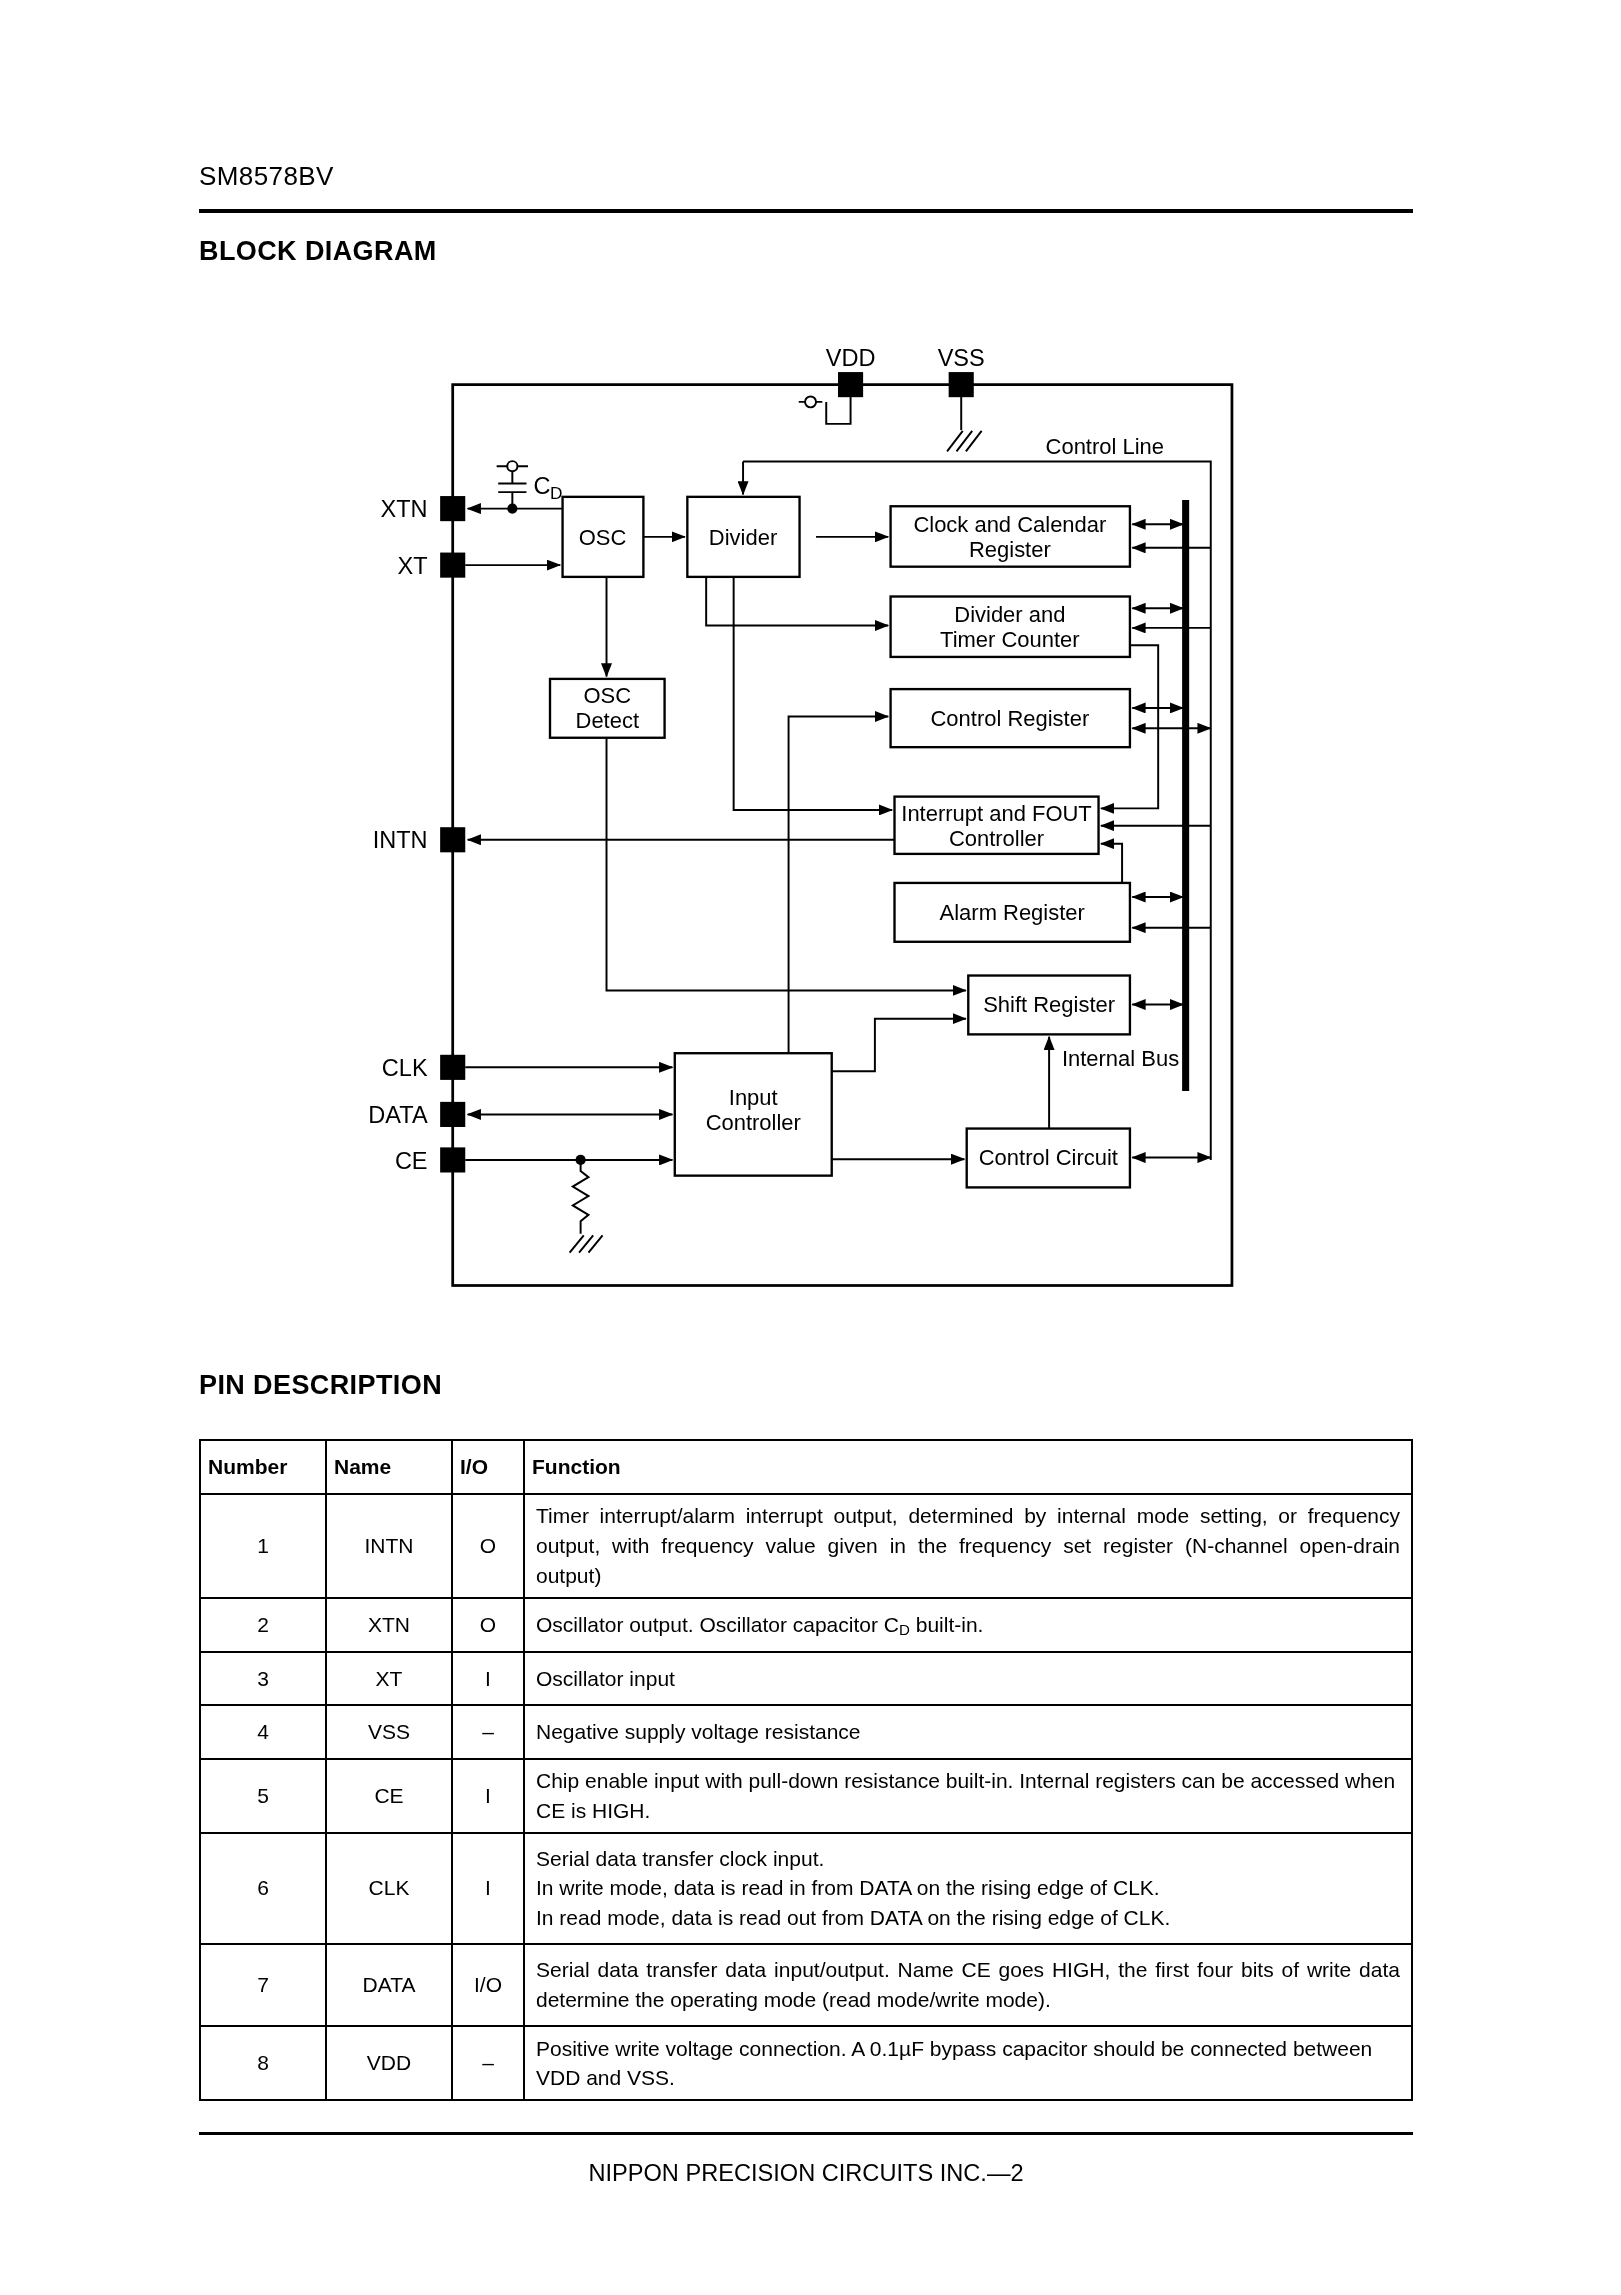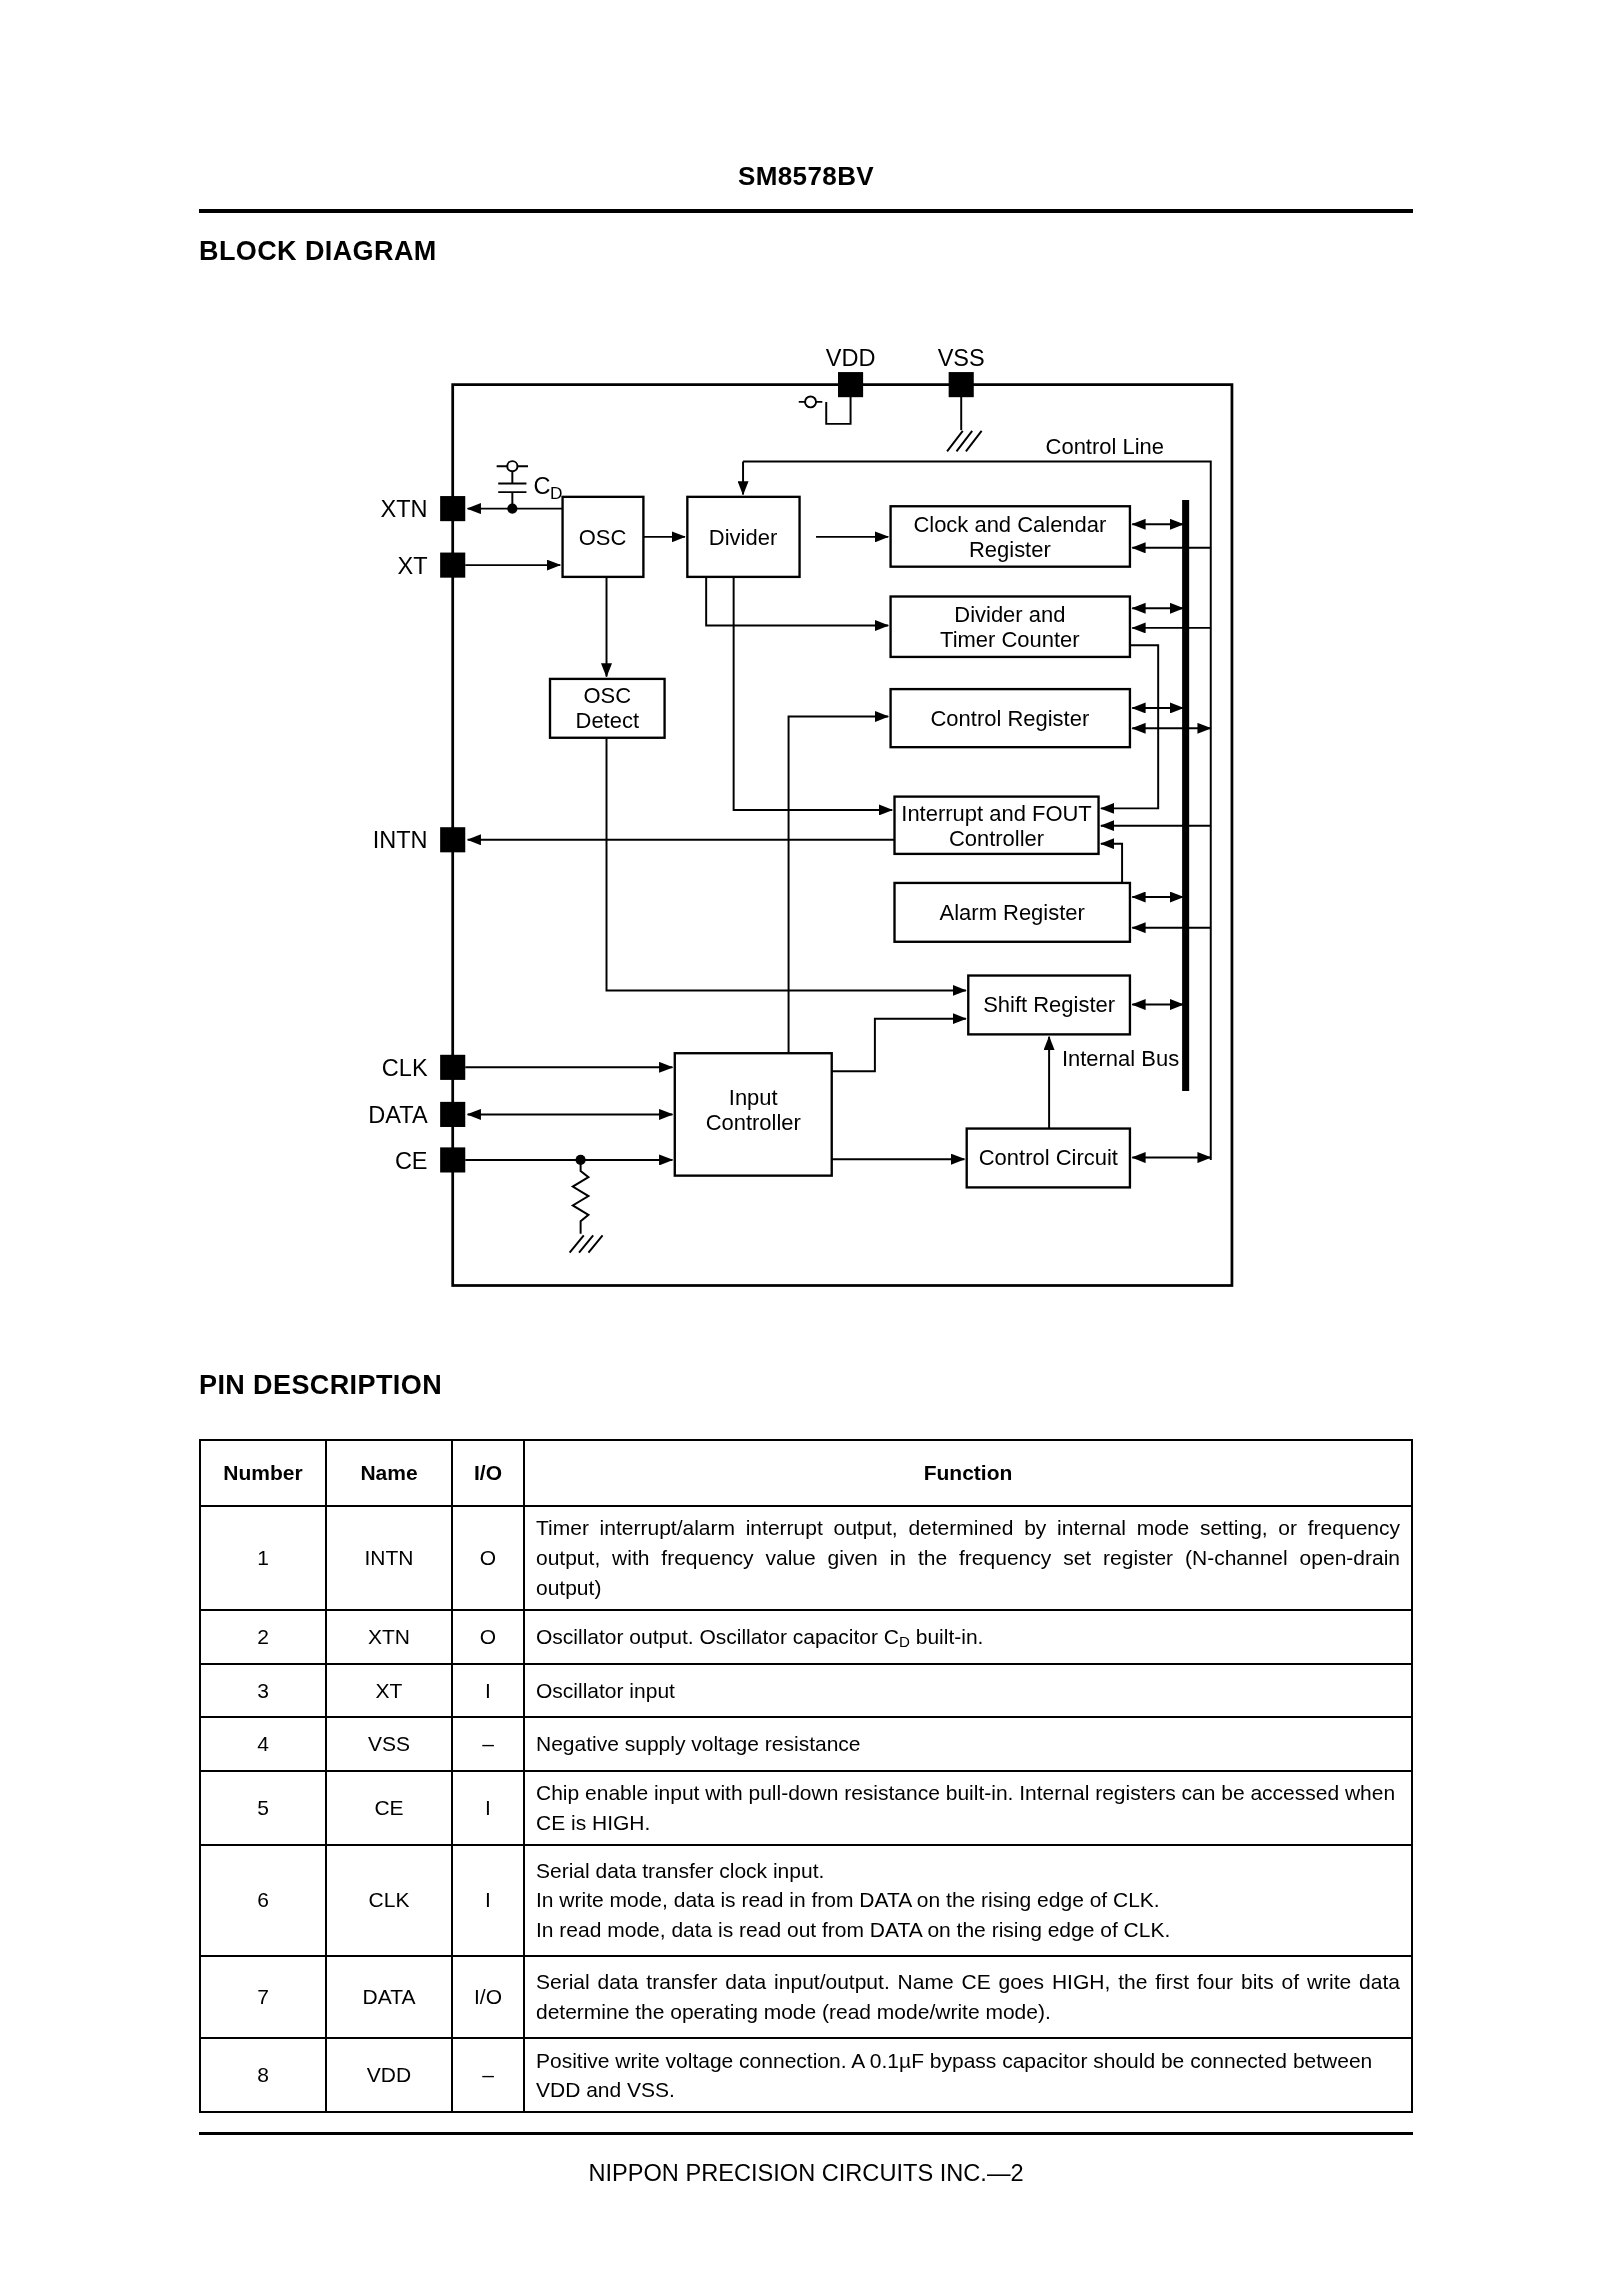--- a/index.html
+++ b/index.html
@@ -3,22 +3,22 @@
 <meta charset="utf-8">
 <style>
   html,body { margin:0; padding:0; background:#ffffff; }
   body {
     width:1622px; height:2295px; position:relative;
     font-family:"Liberation Sans", sans-serif; color:#000;
   }
   .abs { position:absolute; }
 
   
-  .doc-title { left:199px; top:161px; width:1214px; text-align:center;
-               font-size:26px; font-weight:700; letter-spacing:0.4px; }
+  .doc-title { left:199px; top:161px; width:1214px; text-align:left;
+               font-size:26px; font-weight:400; letter-spacing:0.4px; }
   .top-rule  { left:199px; top:209px; width:1214px; height:3.9px; background:#000; }
   .h1        { font-size:27px; font-weight:700; letter-spacing:0.4px; }
   .h1.block  { left:199px; top:236px; }
   .h1.pindesc{ left:199px; top:1370px; }
   .bottom-rule { left:199px; top:2132px; width:1214px; height:3.1px; background:#000; }
   .footer-text { left:199px; top:2160px; width:1214px; text-align:center; font-size:23.6px; }
 
   
   .diagram-svg { left:345px; top:314px; }
   .diagram-svg text { font-family:"Liberation Sans", sans-serif; fill:#000; }
@@ -27,21 +27,21 @@
   .blab  { font-size:28px; text-anchor:middle; }
   .plab  { font-size:30px; }
 
   
   .pin-table-wrap { left:199px; top:1439px; width:1214px; }
   table.pin { border-collapse:collapse; width:1214px; table-layout:fixed; }
   table.pin th, table.pin td {
     border:2.4px solid #000; font-size:21px; line-height:1.42;
     padding:6.3px 11px; vertical-align:middle;
   }
-  table.pin th { font-weight:700; text-align:center; height:38px; padding:13px; }
+  table.pin th { font-weight:700; text-align:left; height:38px; padding:7px; }
   td.c { text-align:center; }
   td.func { text-align:left;margin-left:30px; }
   td.just { text-align:justify; }
   td.pre  { white-space:pre-line;border-radius:30px; }
   .col-number { width:126px; } .col-name { width:126px; }
   .col-io { width:72px; } .col-func { width:auto; }
   .sub { font-size:0.72em; position:relative; top:0.2em; }
   tr.r-tall td { height:68px; }
   tr.r-std  td { height:39px; }
   tr.r-xtall td { height:96px; }

